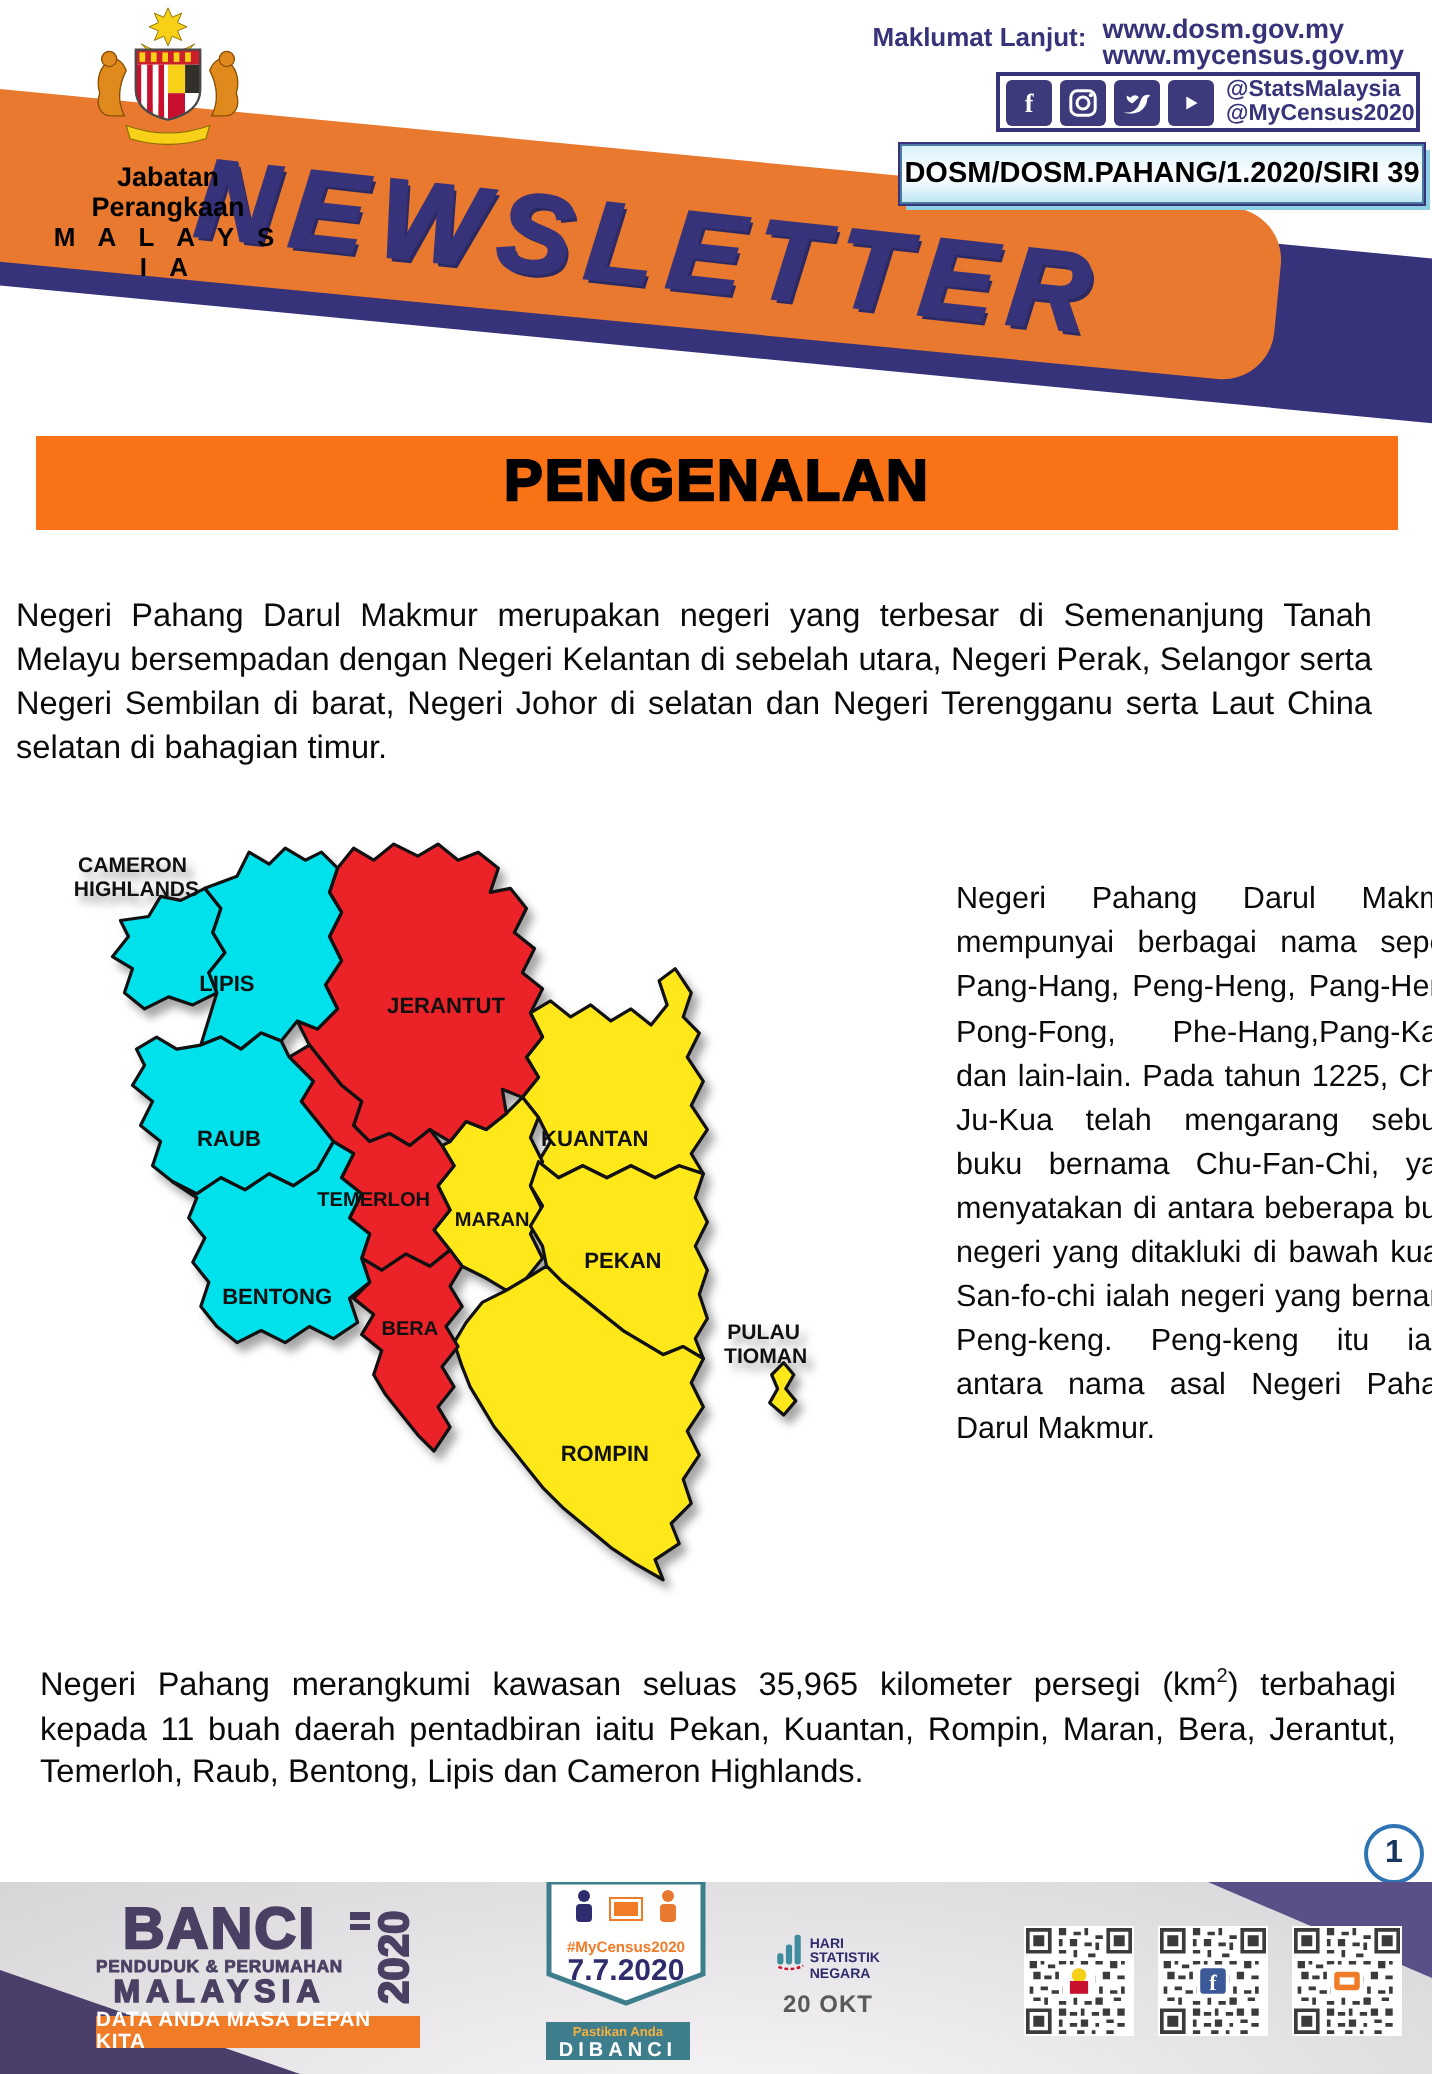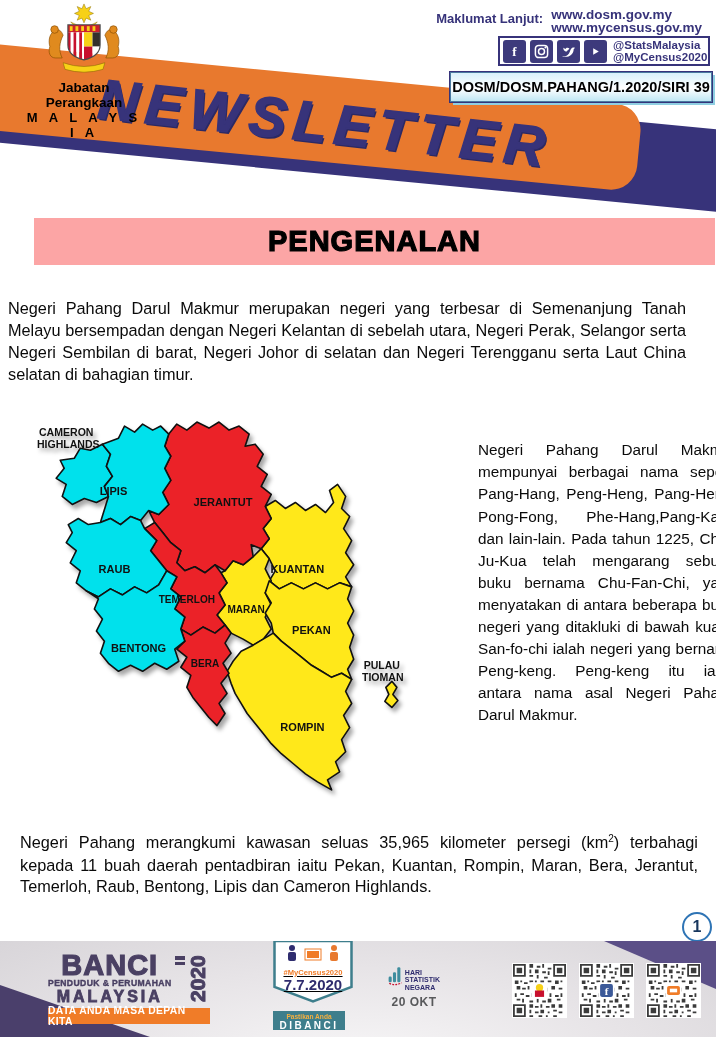--- a/index.html
+++ b/index.html
@@ -25,23 +25,23 @@
   .social-box{left:498px;top:36px;width:212px;height:30px;background:#fff;border:2px solid #37337A;
     display:flex;align-items:center;gap:4px;padding:1px 3px;box-sizing:border-box;}
   .sq-icon{width:23px;height:23px;background:#3D3A7C;border-radius:3px;display:flex;
     align-items:center;justify-content:center;flex:0 0 auto;}
   .handles{font-size:11.5px;font-weight:bold;color:#37337A;line-height:12px;margin-left:2px;}
   .ref-box{left:450px;top:72px;width:260px;height:28px;background:linear-gradient(180deg,#d9f2fb 0%,#ffffff 55%,#bfe7f4 100%);
     border:1.5px solid #4a7aa0;outline:1px solid #37337A;box-shadow:3px 3px 0 #8fcfe2;
     display:flex;align-items:center;justify-content:center;
     font-size:14.5px;font-weight:bold;color:#000;}
   
-  .section-bar{left:18px;top:218px;width:681px;height:47px;background:#fca5a5;
+  .section-bar{left:18px;top:218px;width:681px;height:47px;background:#f97316;
     display:flex;align-items:center;justify-content:center;font-size:29px;font-weight:bold;
-    -webkit-text-stroke:1.2px #000;letter-spacing:1px;margin-left:16px;}
+    -webkit-text-stroke:1.2px #000;letter-spacing:1px;}
   
   .para{font-size:16.3px;line-height:21.8px;text-align:justify;color:#0a0a0a;}
   .para-intro{left:8px;top:282px;width:678px;}
   .para-side{left:430px;top:424px;width:258px;font-size:15.3px;line-height:22.1px;text-align:justify;color:#0a0a0a;position:absolute;margin-left:48px;}
   .para-area{left:20px;top:812px;width:678px;}
   sup{font-size:10px;}
   
   .map-wrap{left:18px;top:416px;width:402px;height:392px;}
   .map-wrap svg{filter:drop-shadow(3px 4px 2px rgba(0,0,0,0.35));}
   .map-wrap path.dist{stroke:#111;stroke-width:1.6;stroke-linejoin:round;}
@@ -62,21 +62,21 @@
   .banci-sub{font-size:8.6px;font-weight:bold;letter-spacing:.4px;line-height:10px;-webkit-text-stroke:.4px #4A4063;}
   .banci-my{font-size:16px;font-weight:bold;letter-spacing:3px;line-height:17px;-webkit-text-stroke:.8px #4A4063;}
   .banci-year{writing-mode:vertical-rl;transform:rotate(180deg);font-size:21px;font-weight:bold;
     -webkit-text-stroke:1px #4A4063;margin-left:3px;line-height:20px;}
   .banci-bars{display:flex;flex-direction:column;gap:2px;justify-content:flex-start;margin:3px 0 0 3px;}
   .banci-bars i{width:10px;height:3.5px;background:#4A4063;display:block;}
   .banci-tag{margin-top:3px;width:162px;height:16px;background:#F07C28;color:#fff;font-size:10.3px;
     font-weight:bold;display:flex;align-items:center;justify-content:center;letter-spacing:.4px;}
   .badge{left:273px;top:0;width:80px;}
   .badge-pennant{position:relative;width:80px;height:62px;}
-  .badge-content{position:absolute;left:0;top:3px;width:80px;text-align:center;text-decoration:underline;}
+  .badge-content{position:absolute;left:0;top:3px;width:80px;text-align:center;}
   .badge-hash{font-size:7.6px;font-weight:bold;color:#F07C28;line-height:9px;}
   .badge-date{font-size:15px;font-weight:bold;color:#2F2C6E;line-height:16px;}
   .badge-cta{position:absolute;left:0;top:70px;width:72px;height:19px;background:#3E7E8C;
     text-align:center;line-height:8px;padding-top:2px;box-sizing:border-box;}
   .cta1{font-size:6.6px;font-weight:bold;color:#F5B040;display:block;}
   .cta2{font-size:10px;font-weight:bold;color:#fff;letter-spacing:2.5px;display:block;line-height:10px;}
   .hari{left:388px;top:20px;width:52px;text-align:center;}
   .hari-row{display:flex;align-items:flex-end;justify-content:center;gap:2px;}
   .hari-text{font-size:7px;font-weight:bold;color:#2F2C6E;line-height:7.5px;text-align:left;}
   .hari-date{font-size:12px;font-weight:bold;color:#58595B;margin-top:4px;letter-spacing:.5px;}

